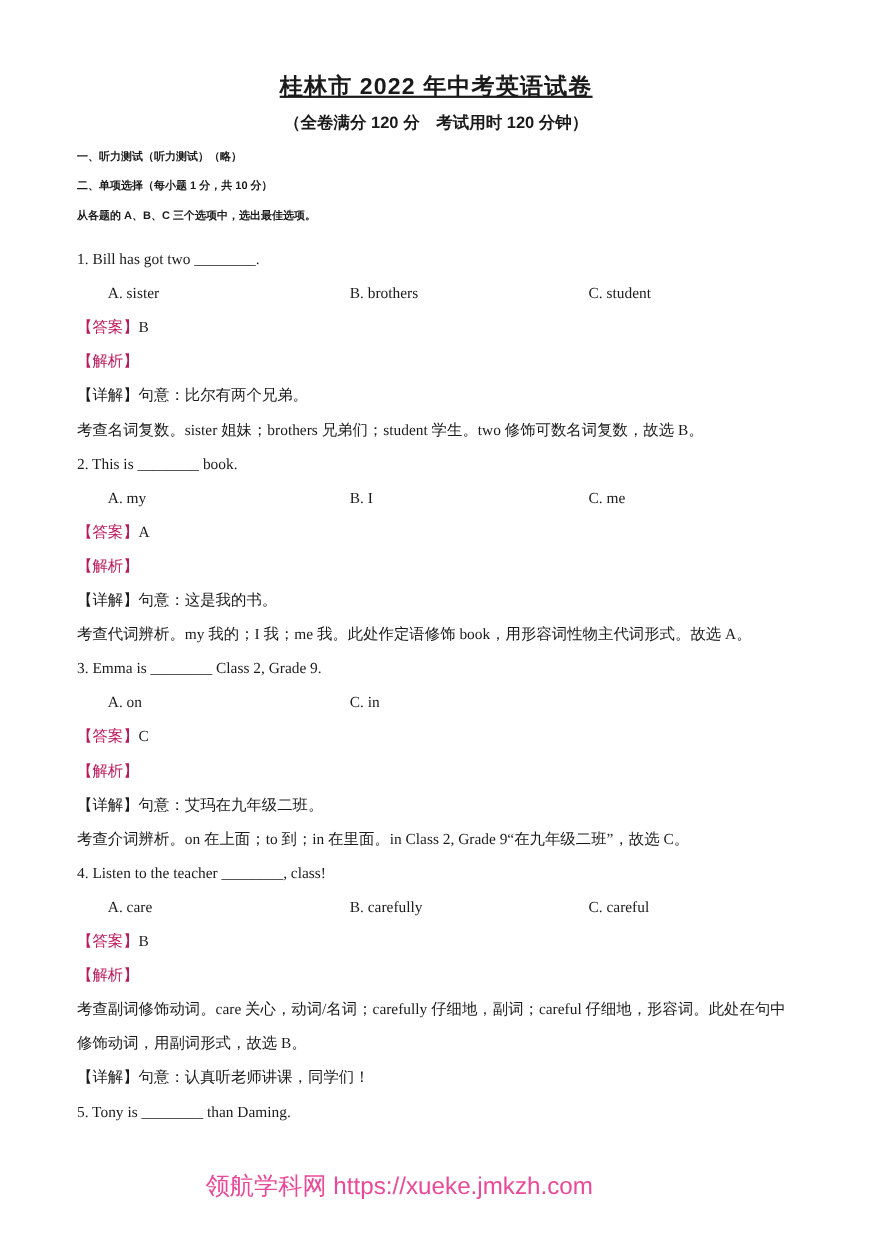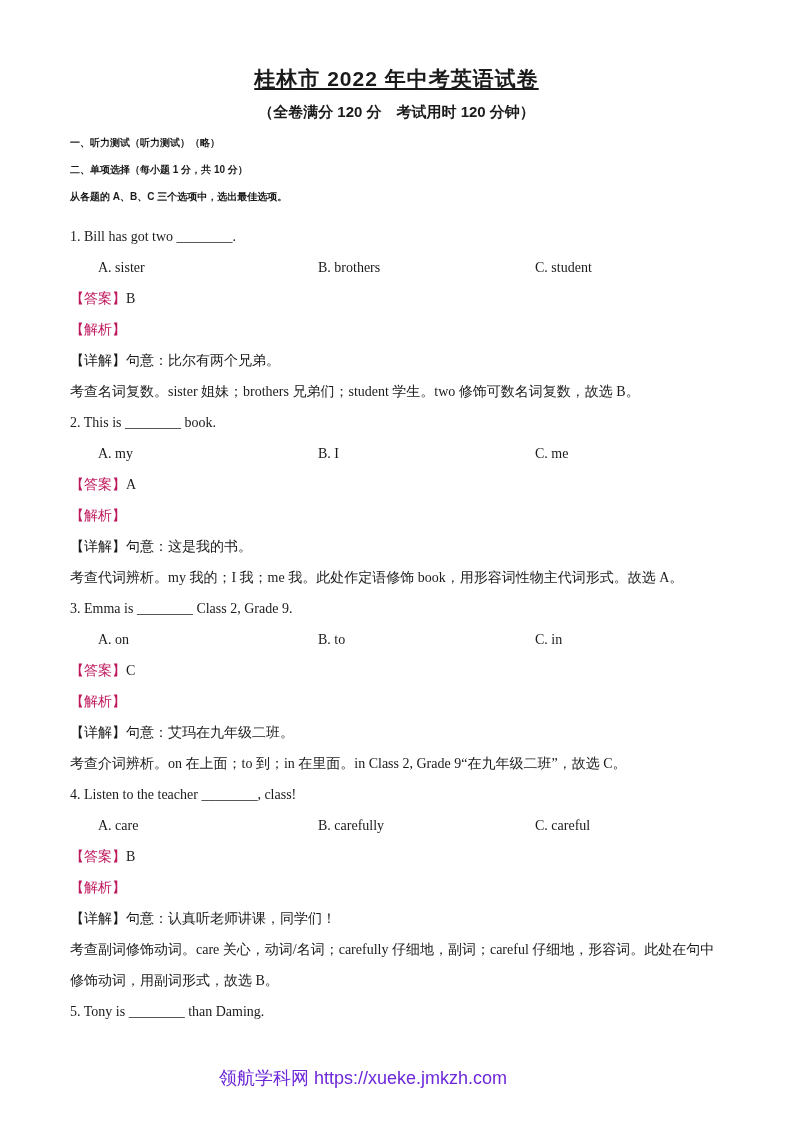--- a/index.html
+++ b/index.html
@@ -66,23 +66,23 @@
   .opt-b { width: 217px; }
   .opt-c { flex: 1; }
   .blue-label { color: #be185d; }
   .footer-watermark {
     position: absolute;
     top: 1066px;
     left: 0;
     width: 726px;
     text-align: center;
     font-family: "Liberation Sans", "DejaVu Sans", sans-serif;
-    font-size: 18px;
+    font-size: 22px;
     line-height: 24px;
-    color: #6d28d9;
+    color: #ec4899;
   }
 </style>
 </head>
 <body>
 
 <div class="page">
 
   <div class="header">
     <p class="doc-title">桂林市 2022 年中考英语试卷</p>
     <p class="doc-subtitle">（全卷满分 120 分　考试用时 120 分钟）</p>
@@ -118,40 +118,39 @@
       <p class="line"><span class="blue-label">【答案】</span><span>A</span></p>
       <p class="line"><span class="blue-label">【解析】</span></p>
       <p class="line"><span>【详解】</span><span>句意：这是我的书。</span></p>
       <p class="line">考查代词辨析。my 我的；I 我；me 我。此处作定语修饰 book，用形容词性物主代词形式。故选 A。</p>
     </div>
 
     <div class="question">
       <p class="line">3. Emma is ________ Class 2, Grade 9.</p>
       <div class="line options-row">
         <span class="opt-a">A. on</span>
-        <span class="opt-b">B. to</span>
         <span class="opt-c">C. in</span>
       </div>
       <p class="line"><span class="blue-label">【答案】</span><span>C</span></p>
       <p class="line"><span class="blue-label">【解析】</span></p>
       <p class="line"><span>【详解】</span><span>句意：艾玛在九年级二班。</span></p>
       <p class="line">考查介词辨析。on 在上面；to 到；in 在里面。in Class 2, Grade 9“在九年级二班”，故选 C。</p>
     </div>
 
     <div class="question">
       <p class="line">4. Listen to the teacher ________, class!</p>
       <div class="line options-row">
         <span class="opt-a">A. care</span>
         <span class="opt-b">B. carefully</span>
         <span class="opt-c">C. careful</span>
       </div>
       <p class="line"><span class="blue-label">【答案】</span><span>B</span></p>
       <p class="line"><span class="blue-label">【解析】</span></p>
+      <p class="line">考查副词修饰动词。care 关心，动词/名词；carefully 仔细地，副词；careful 仔细地，形容词。此处在句中修饰动词，用副词形式，故选 B。</p>
       <p class="line"><span>【详解】</span><span>句意：认真听老师讲课，同学们！</span></p>
-      <p class="line">考查副词修饰动词。care 关心，动词/名词；carefully 仔细地，副词；careful 仔细地，形容词。此处在句中修饰动词，用副词形式，故选 B。</p>
     </div>
 
     <div class="question">
       <p class="line">5. Tony is ________ than Daming.</p>
     </div>
 
   </div>
 
   <div class="footer-watermark">领航学科网 https://xueke.jmkzh.com</div>
 

